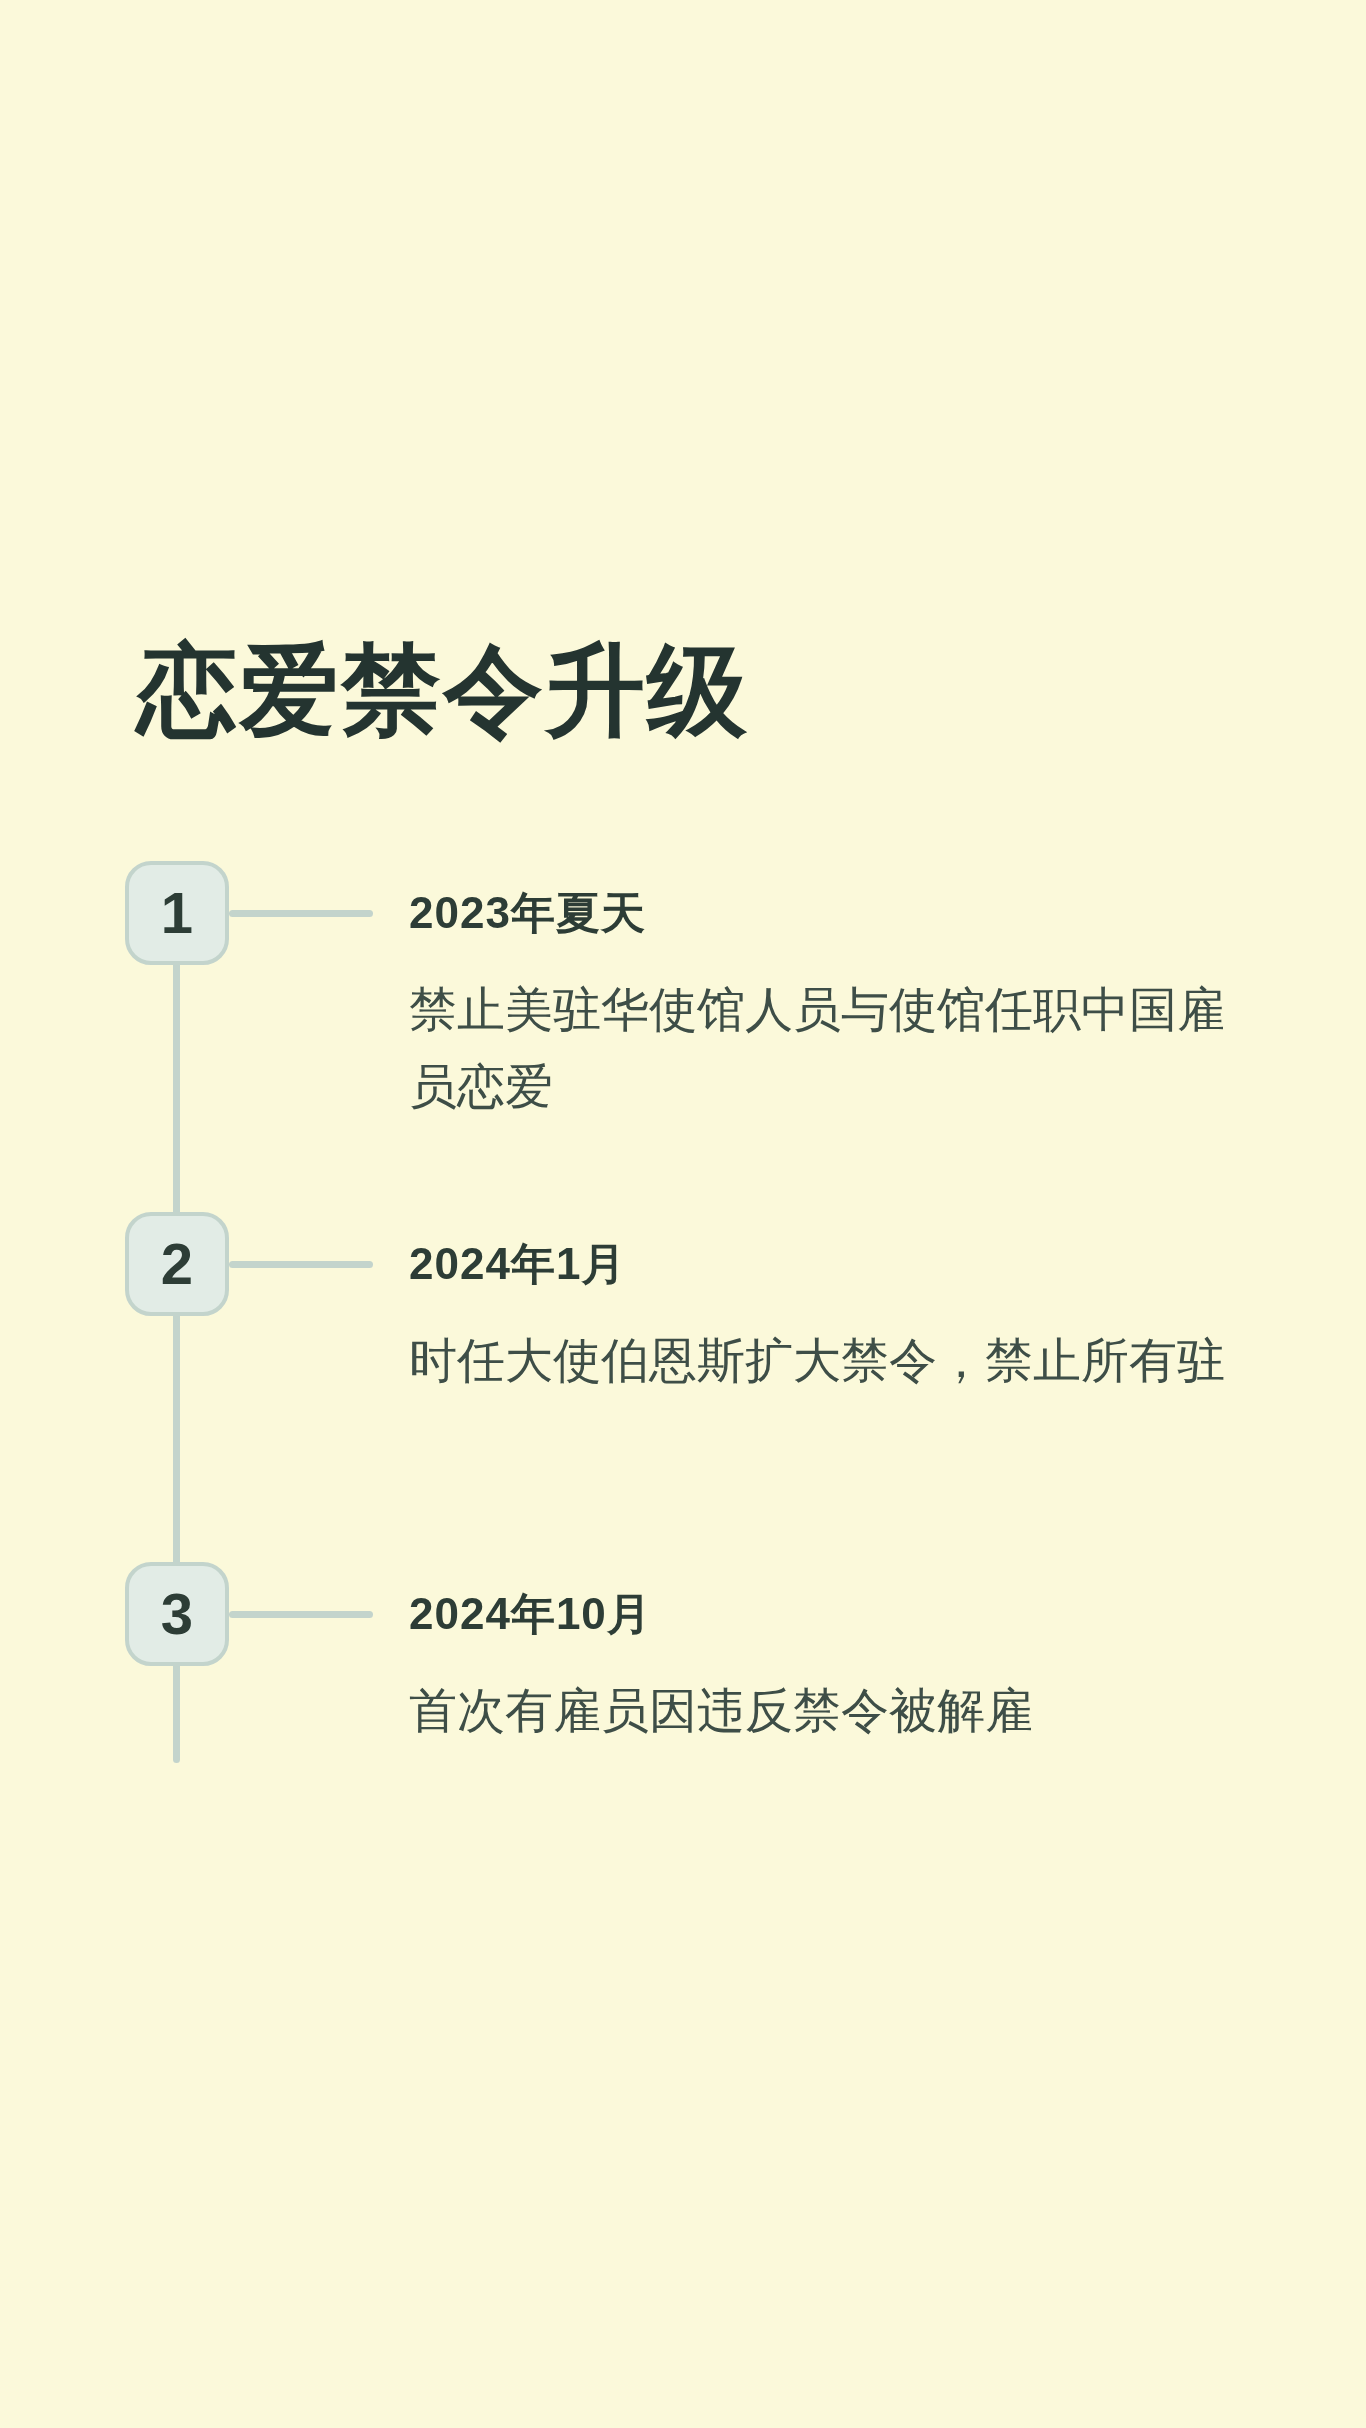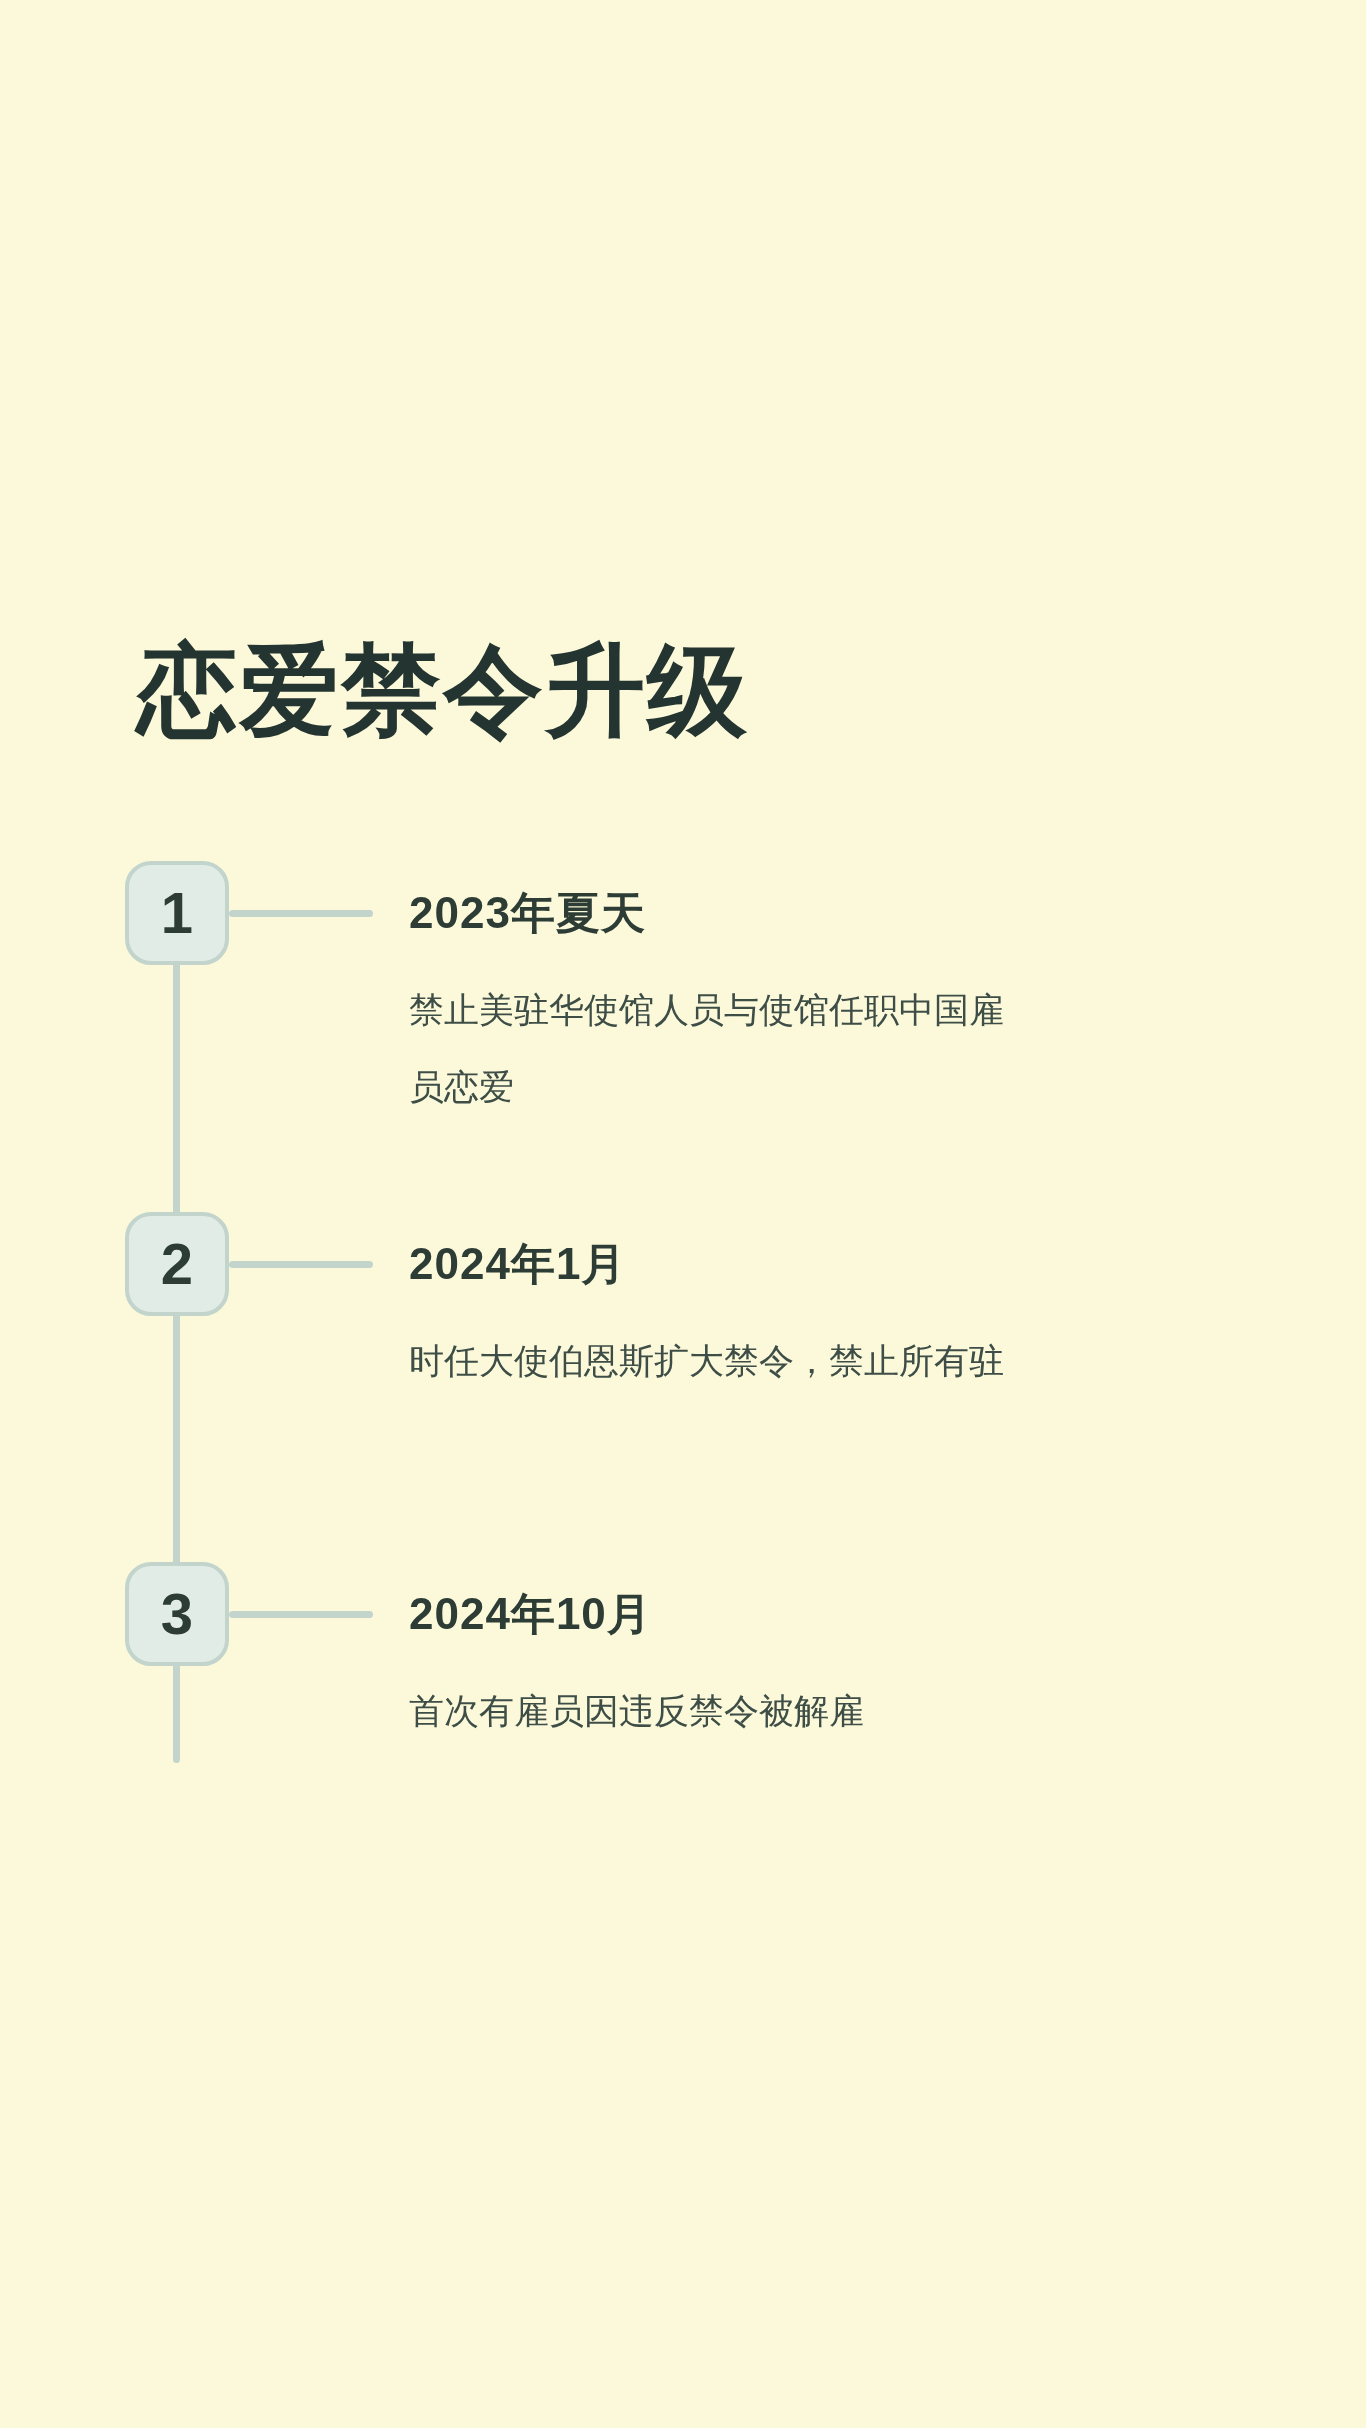--- a/index.html
+++ b/index.html
@@ -86,21 +86,21 @@
   .date{
     font-size:44px;
     font-weight:800;
     line-height:104px;
     color:var(--heading);
     letter-spacing:1px;
     white-space:nowrap;
   }
   .desc{
     margin-top:6px;
-    font-size:35px;
+    font-size:48px;
     line-height:77px;
     color:var(--body-text);
   }
   .desc .line{white-space:nowrap;}
   .footer{
     position:absolute;
     left:0;
     top:2282px;
     width:100%;
     text-align:center;

